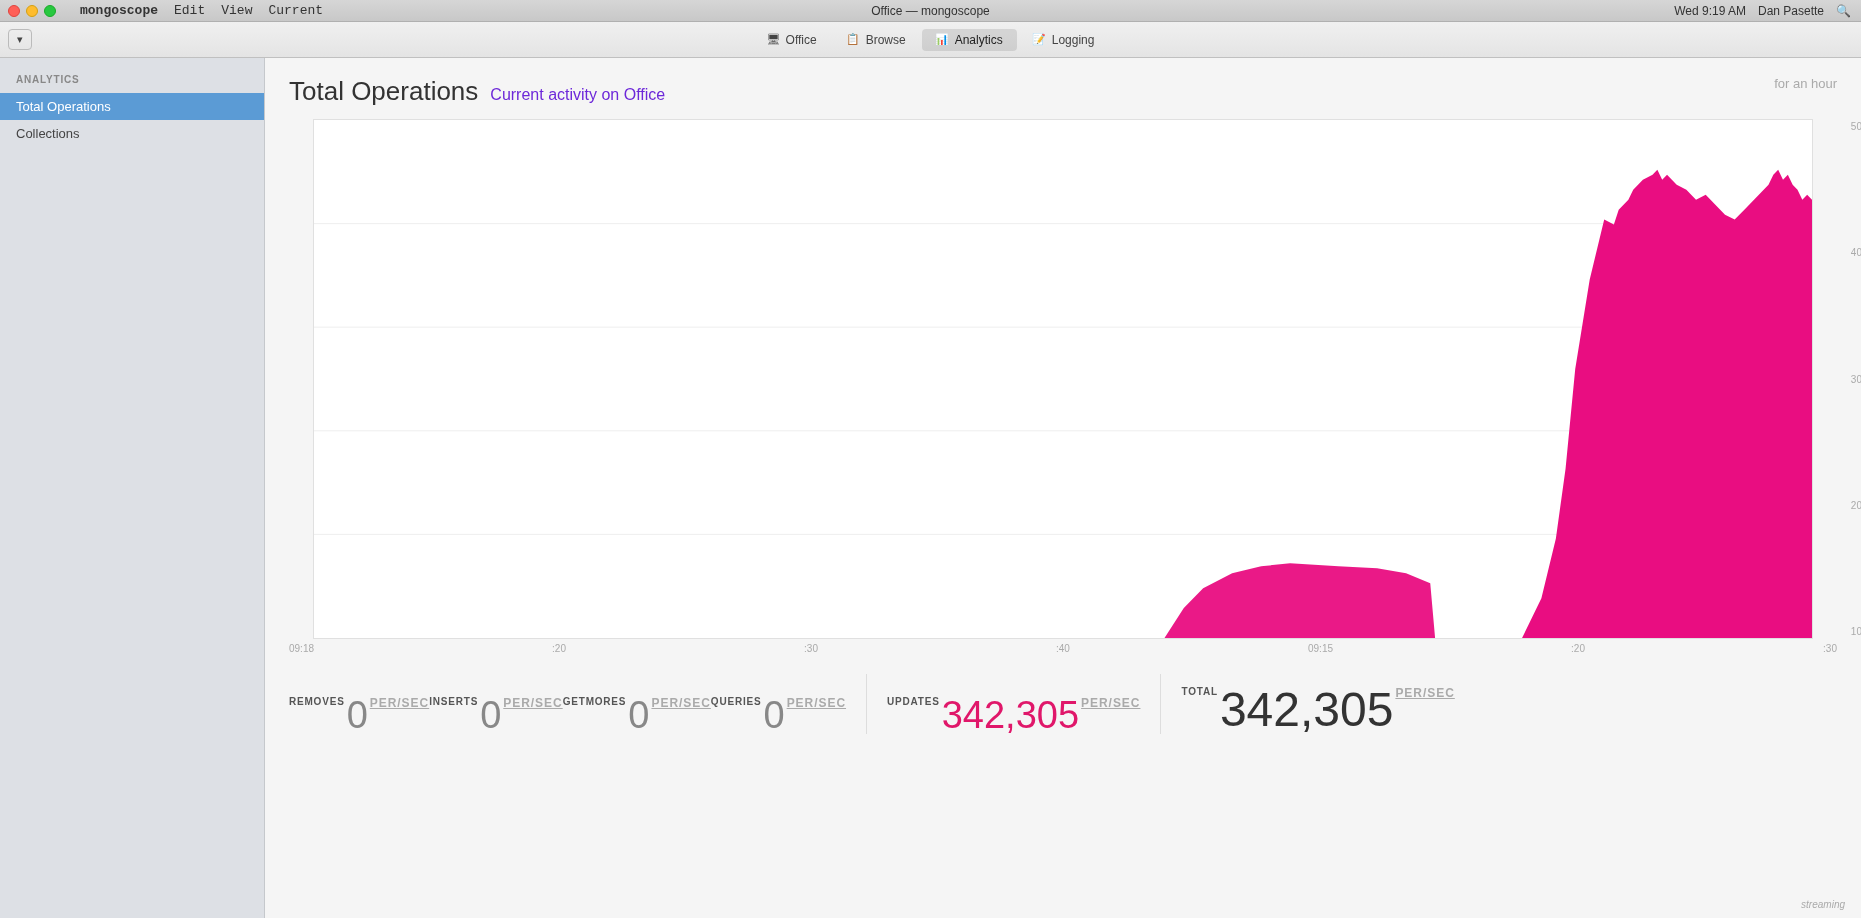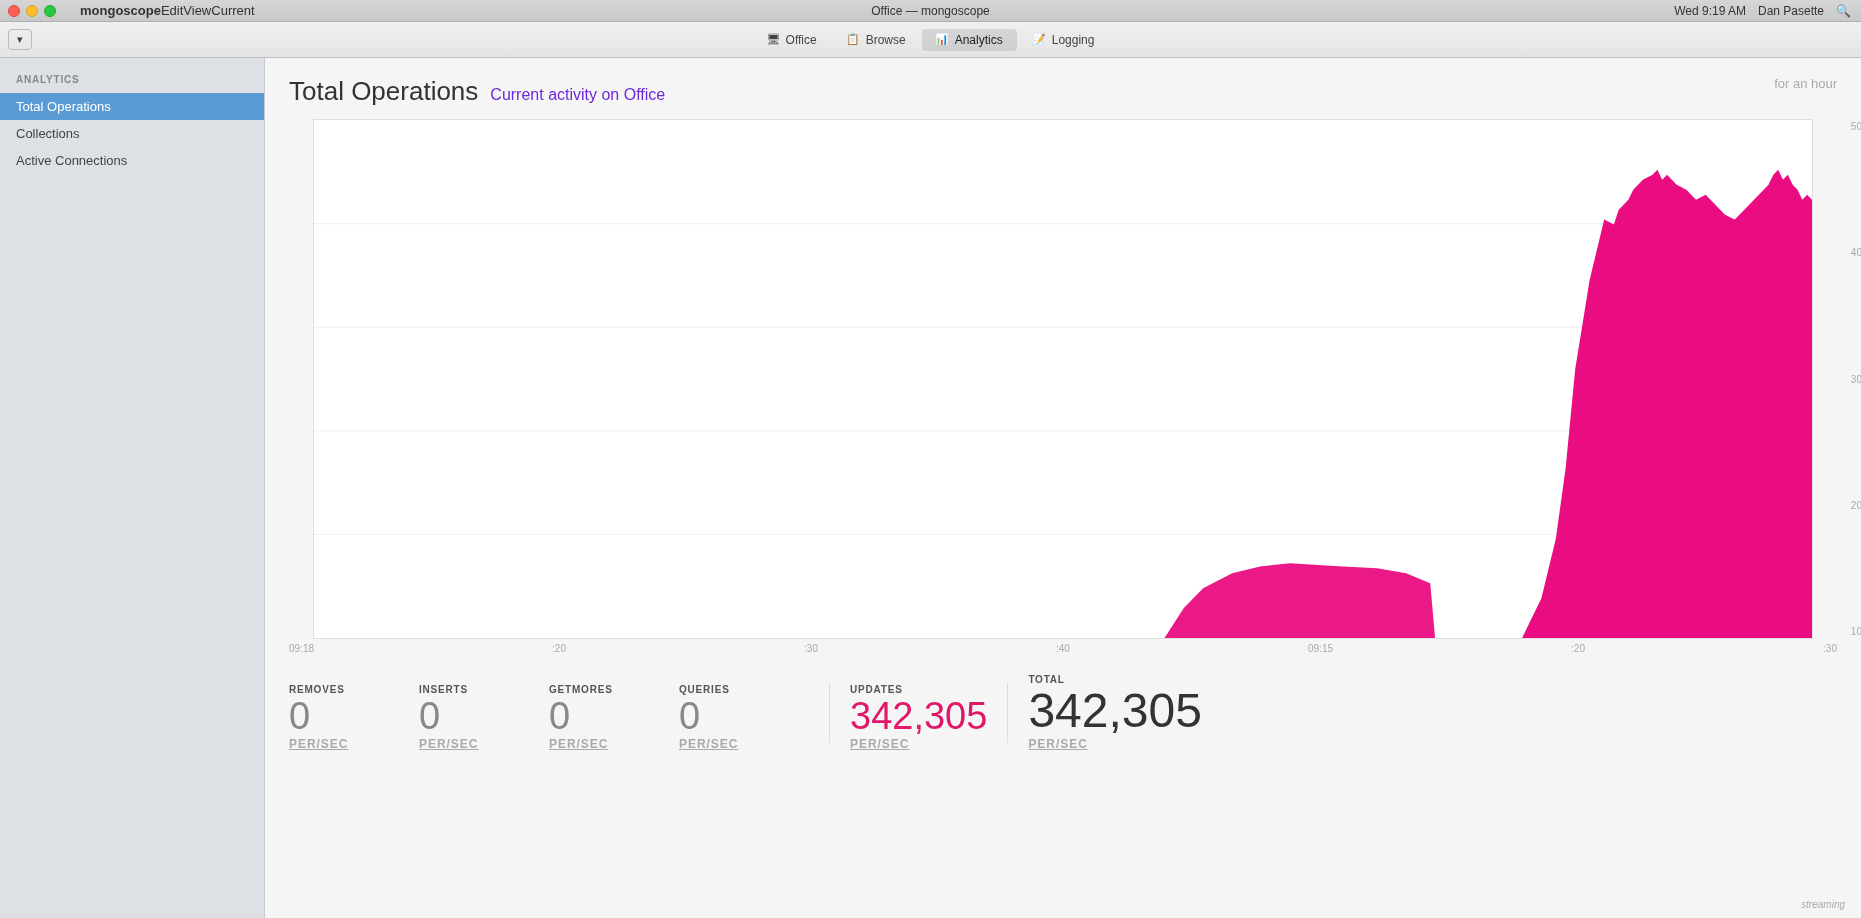--- a/index.html
+++ b/index.html
@@ -58,23 +58,24 @@
       gap: 12px;
       font-size: 12px;
       color: #333;
     }
 
     .title-bar-left {
       position: absolute;
       left: 80px;
       display: flex;
       align-items: flex-end;
-      gap: 0;
+      gap: 16px;
       font-size: 13px;
       color: #333;
+      font-family: Liberation Mono, monospace;
     }
 
     .menu-item {
       cursor: pointer;
       font-size: 13px;
     }
 
     
     .toolbar {
       height: 36px;
@@ -232,21 +233,21 @@
     
     .stats-row {
       display: flex;
       align-items: flex-end;
       padding: 16px 24px 0 24px;
       gap: 0;
     }
 
     .stat-item {
       display: flex;
-      flex-direction: column;
+      flex-direction: row;
       gap: 2px;
       min-width: 130px;
     }
 
     .stat-label {
       font-size: 10px;
       font-weight: 700;
       letter-spacing: 0.08em;
       text-transform: uppercase;
       color: #555;
@@ -343,23 +344,20 @@
 
 <div class="main-layout">
 
   <div class="sidebar">
     <div class="sidebar-section-label">Analytics</div>
     <div class="sidebar-item active">
       <span>Total Operations</span>
     </div>
     <div class="sidebar-item">
       <span>Collections</span>
-    </div>
-    <div class="sidebar-item">
-      <span>Active Connections</span>
     </div>
   </div>
 
   <div class="content">
     <div class="content-header">
       <span class="page-title">Total Operations</span>
       <span class="page-subtitle">Current activity on Office</span>
     </div>
     <div class="time-range">for an hour</div>
 

